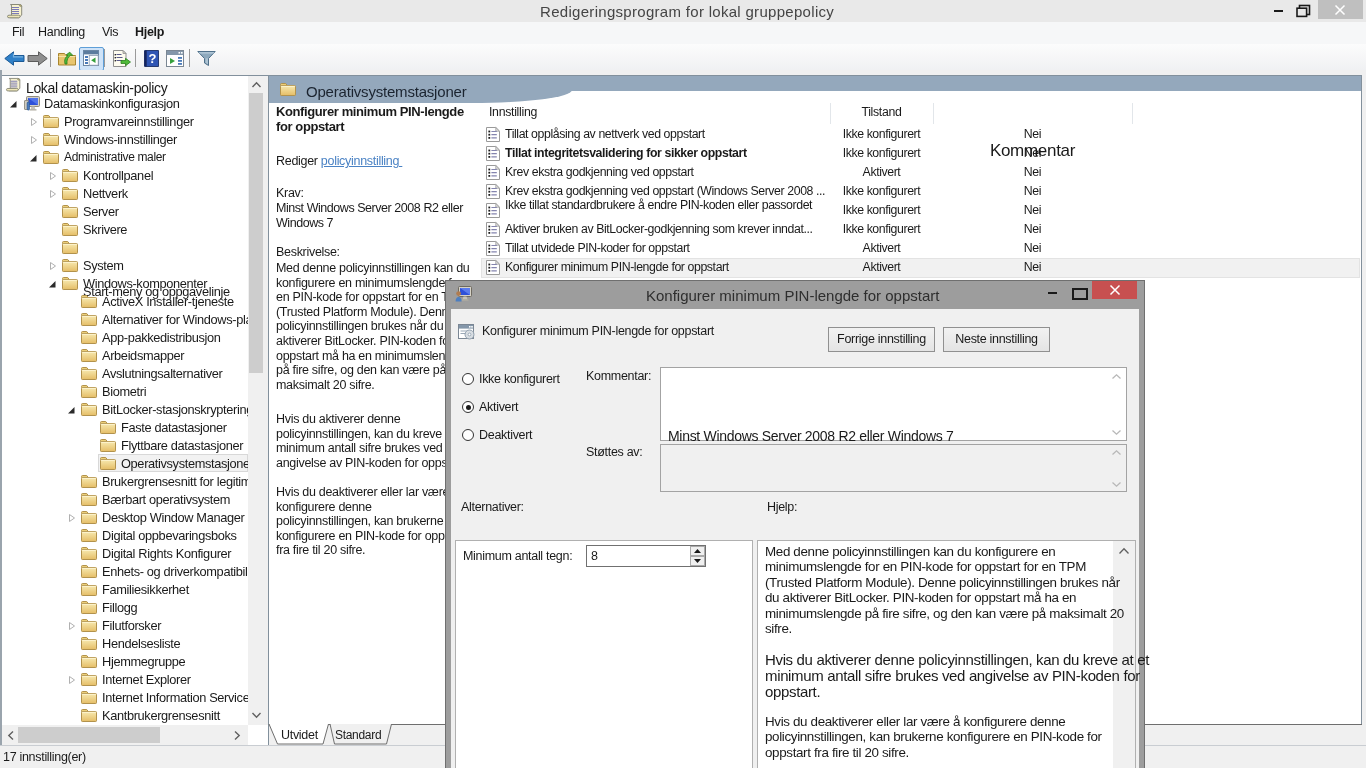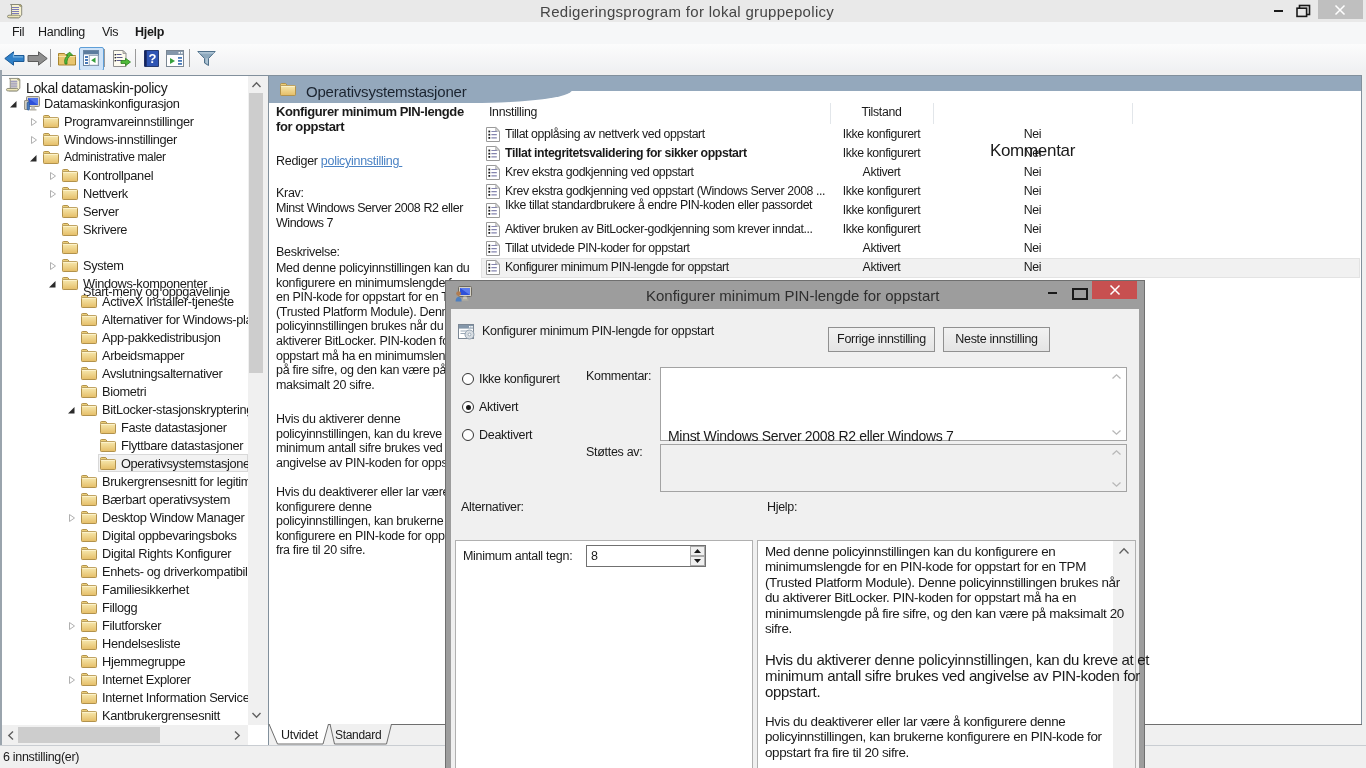--- a/index.html
+++ b/index.html
@@ -97,21 +97,21 @@
 <path d="M0.8 0.5 h17.4 l-6.7 7 v7 l-4-2.5 v-4.5z" fill="#8ea9bd" stroke="#4f708a" stroke-width="1"></path>
 <path d="M1.6 1.2 h15.8 l-1 1.2 h-13.8z" fill="#b9cedd"></path>
 <path d="M8.6 7.2 h2.4 v6 l-2.4-1.6z" fill="#aec4d4"></path>
 </svg>
 <div class="a" style="left:0;top:70px;width:1366px;height:5px;background:#f0f0f0;"></div>
 <div class="a" style="left:0;top:75px;width:1366px;height:1px;background:#82909c;"></div>
 <div class="a" style="left:0;top:70px;width:2px;height:698px;background:#9aa4ad;"></div>
 <div class="a" style="left:1361px;top:76px;width:1px;height:669px;background:#82909c;"></div>
 <div class="a" style="left:1362px;top:70px;width:4px;height:698px;background:#f0f0f0;"></div>
 <div class="a" style="left:0;top:745px;width:1366px;height:23px;background:#f0f0f0;border-top:1px solid #c9cdd2;"></div>
-<div class="t" style="left:3px;top:750px;font-size:12.5px;letter-spacing:-0.3px;">6 innstilling(er)</div>
+<div class="t" style="left:3px;top:750px;font-size:12.5px;letter-spacing:-0.3px;">17 innstilling(er)</div>
 <div class="a" style="left:2px;top:76px;width:246px;height:649px;background:#fff;overflow:hidden;" id="tree">
 <svg width="0" height="0">
       <defs>
         <linearGradient id="fg" x1="0" y1="0" x2="0" y2="1">
           <stop offset="0" stop-color="#f7e9b0"></stop>
           <stop offset="1" stop-color="#e5bd66"></stop>
         </linearGradient>
       </defs>
     </svg>
 <svg style="left:4px;top:1px" width="16" height="16" viewBox="0 0 17 17">

